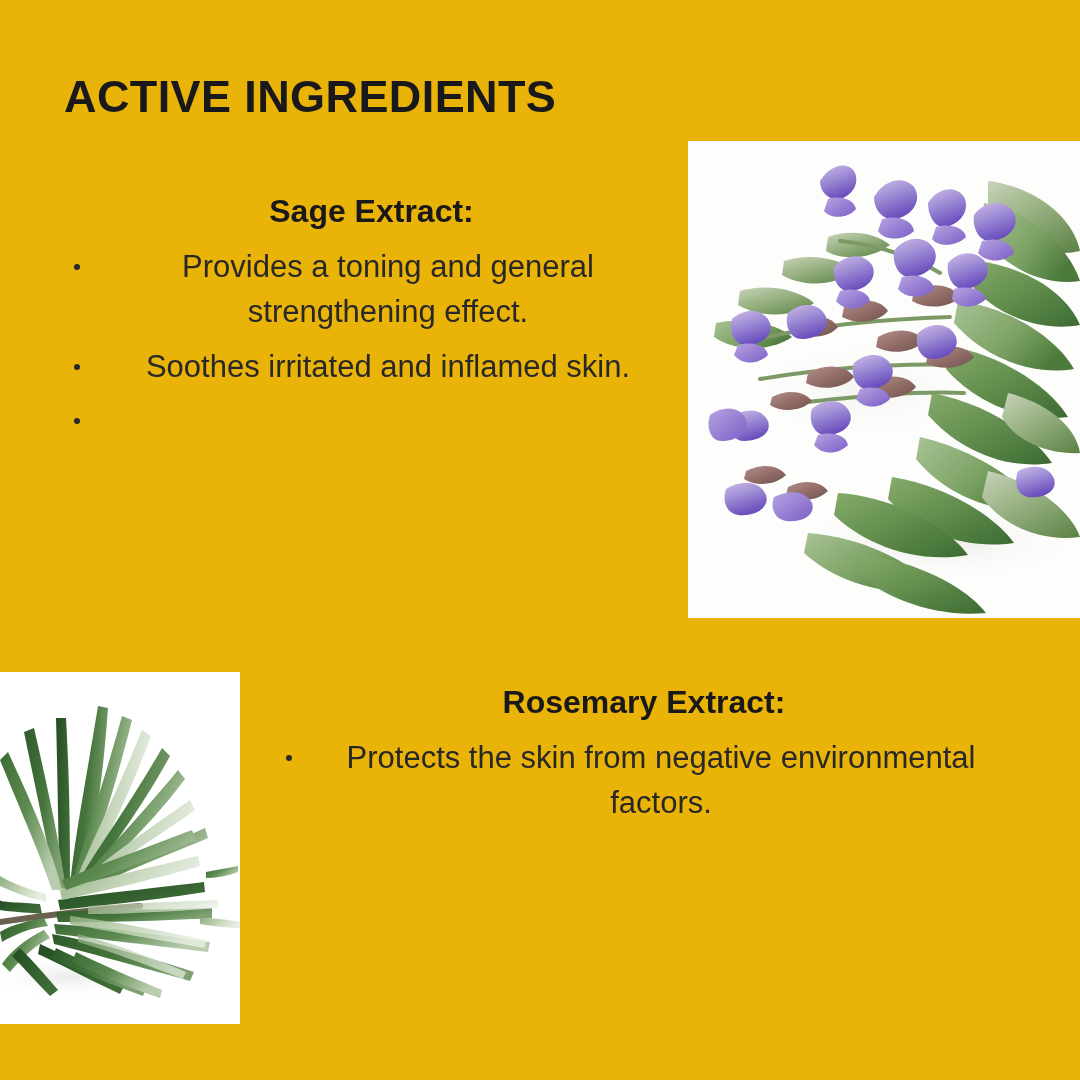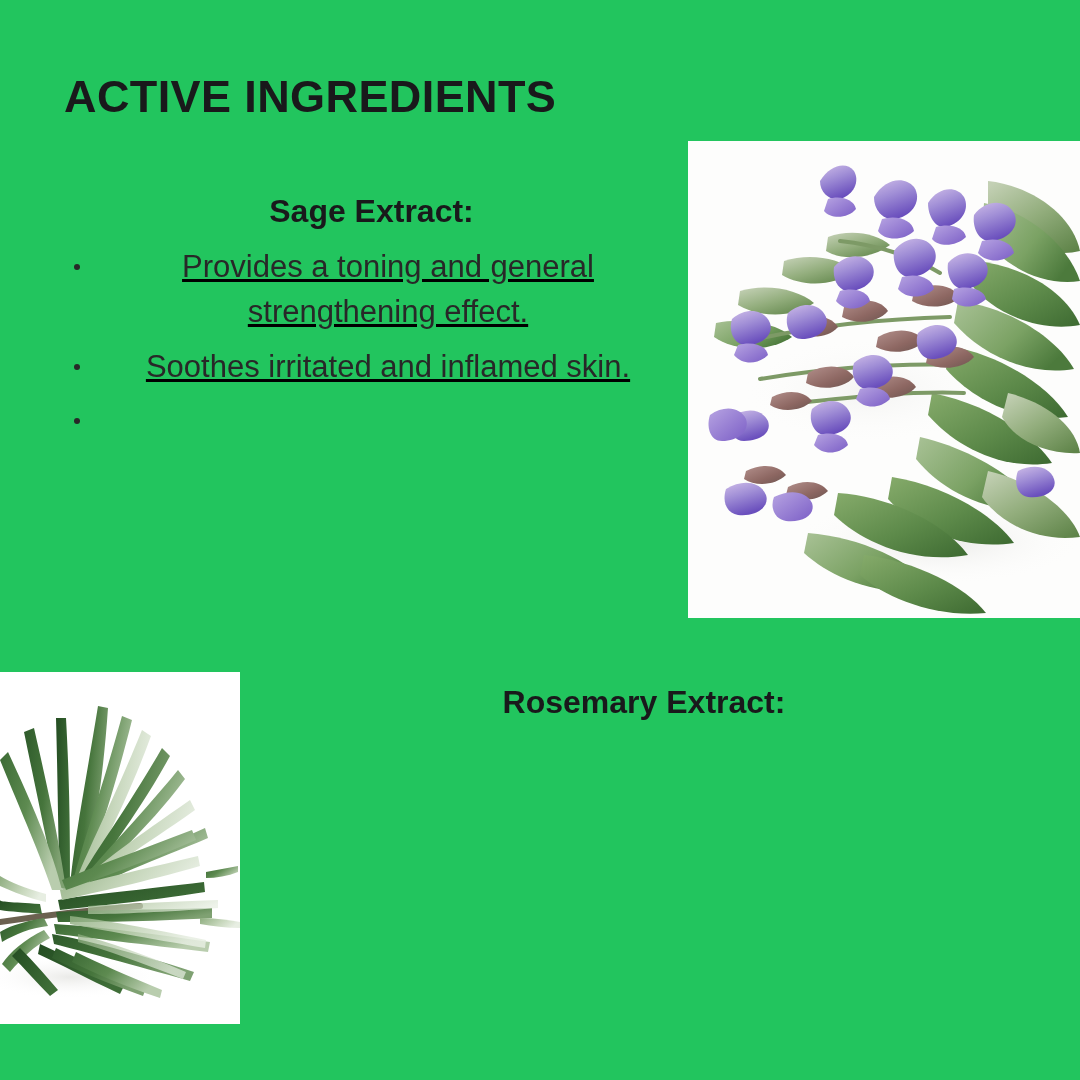--- a/index.html
+++ b/index.html
@@ -7,21 +7,21 @@
     padding: 0;
     background: #ffffff;
   }
   body {
     font-family: "Liberation Sans", sans-serif;
   }
   .page {
     position: relative;
     width: 1080px;
     height: 1080px;
-    background: #22c55e;
+    background: #eab308;
     overflow: hidden;
   }
 
   
   .page-title {
     position: absolute;
     left: 64px;
     top: 73px;
     font-size: 45px;
     font-weight: 700;
@@ -51,21 +51,20 @@
     font-weight: 700;
     color: #19191b;
     line-height: 1.15;
     margin: 0 0 14px 0;
   }
 
   ul.bullets {
     list-style: none;
     margin: 1px;
     padding: 0;
-    text-decoration: underline;
   }
   ul.bullets li {
     position: relative;
     padding-left: 33px;
     font-size: 31px;
     font-weight: 400;
     color: #282828;
     line-height: 1.47;
     margin-bottom: 9px;
   }
@@ -342,16 +341,20 @@
       <g>
         <path d="M206 200 C216 198 228 196 238 194 L238 200 C228 204 216 206 206 206 Z" fill="url(#rlB)"></path>
         <path d="M200 246 C214 246 228 248 240 250 L240 256 C226 256 212 254 200 252 Z" fill="url(#rlC)"></path>
       </g>
     </svg>
   </div>
 
   <div class="section section-rosemary">
     <div class="section-heading">Rosemary Extract:</div>
     <ul class="bullets">
+      <li>
+        <span class="dot"></span>
+        <span>Protects the skin from negative environmental factors.</span>
+      </li>
     </ul>
   </div>
 
 </div>
 
 </body></html>

